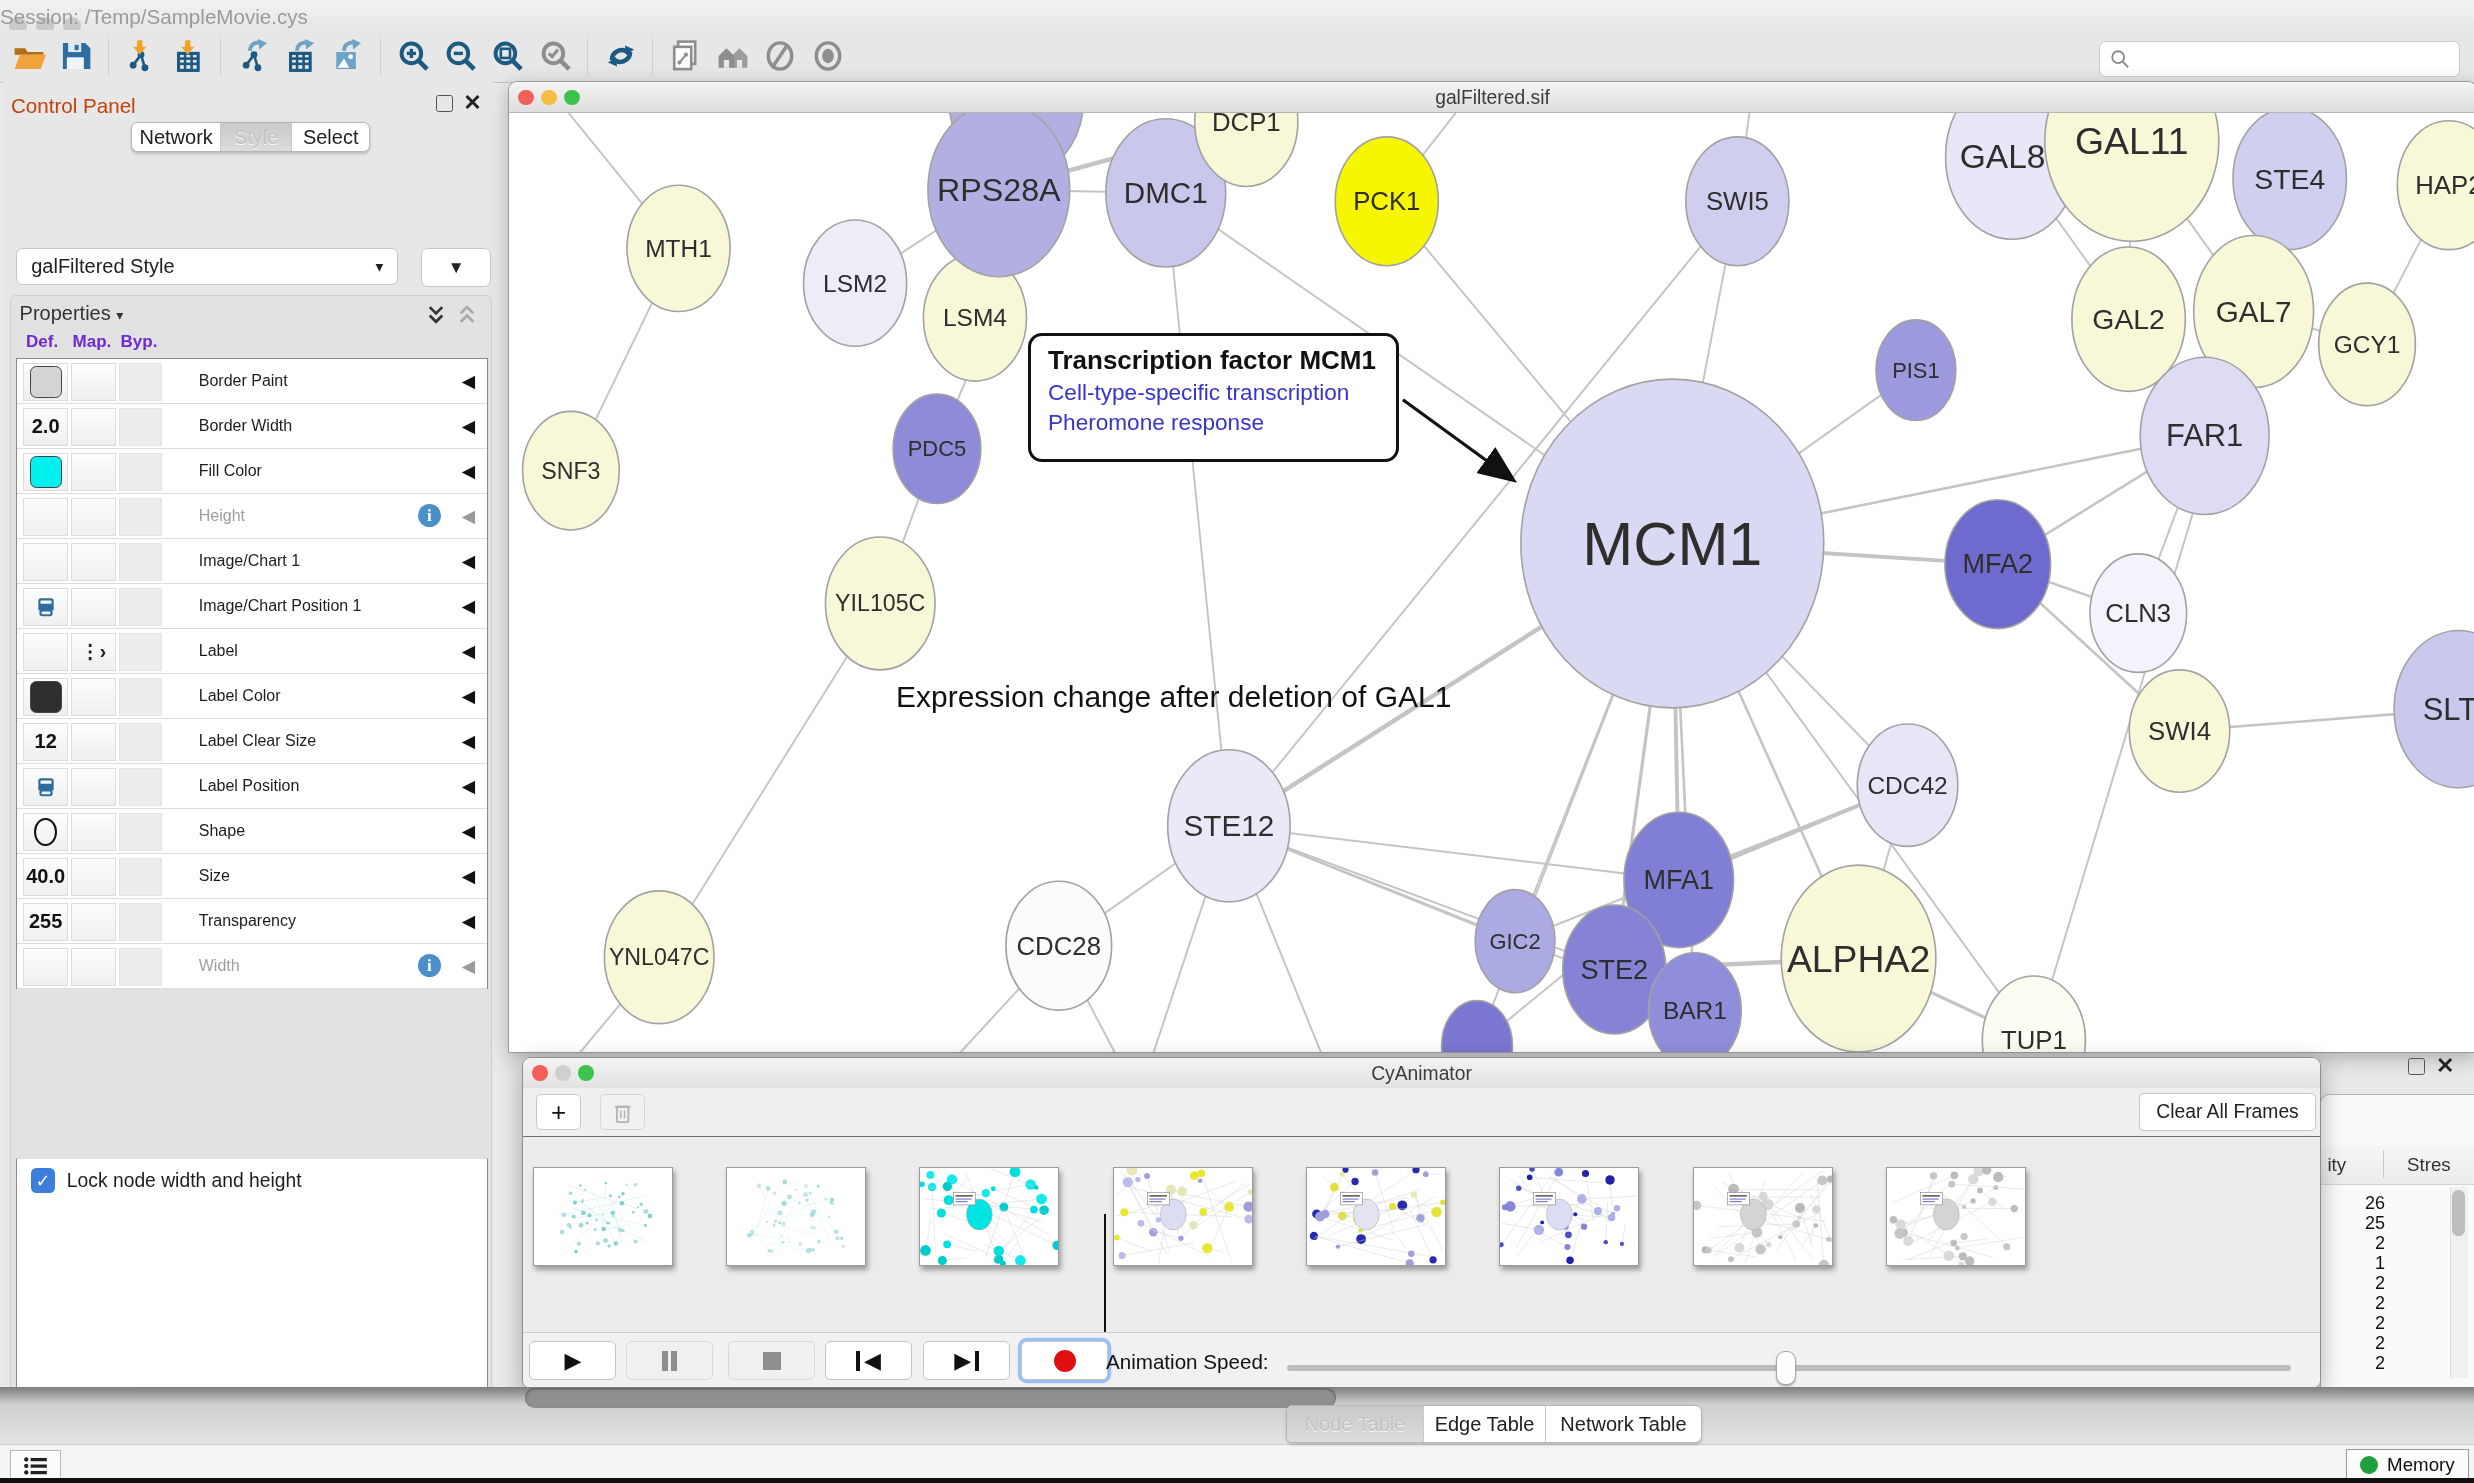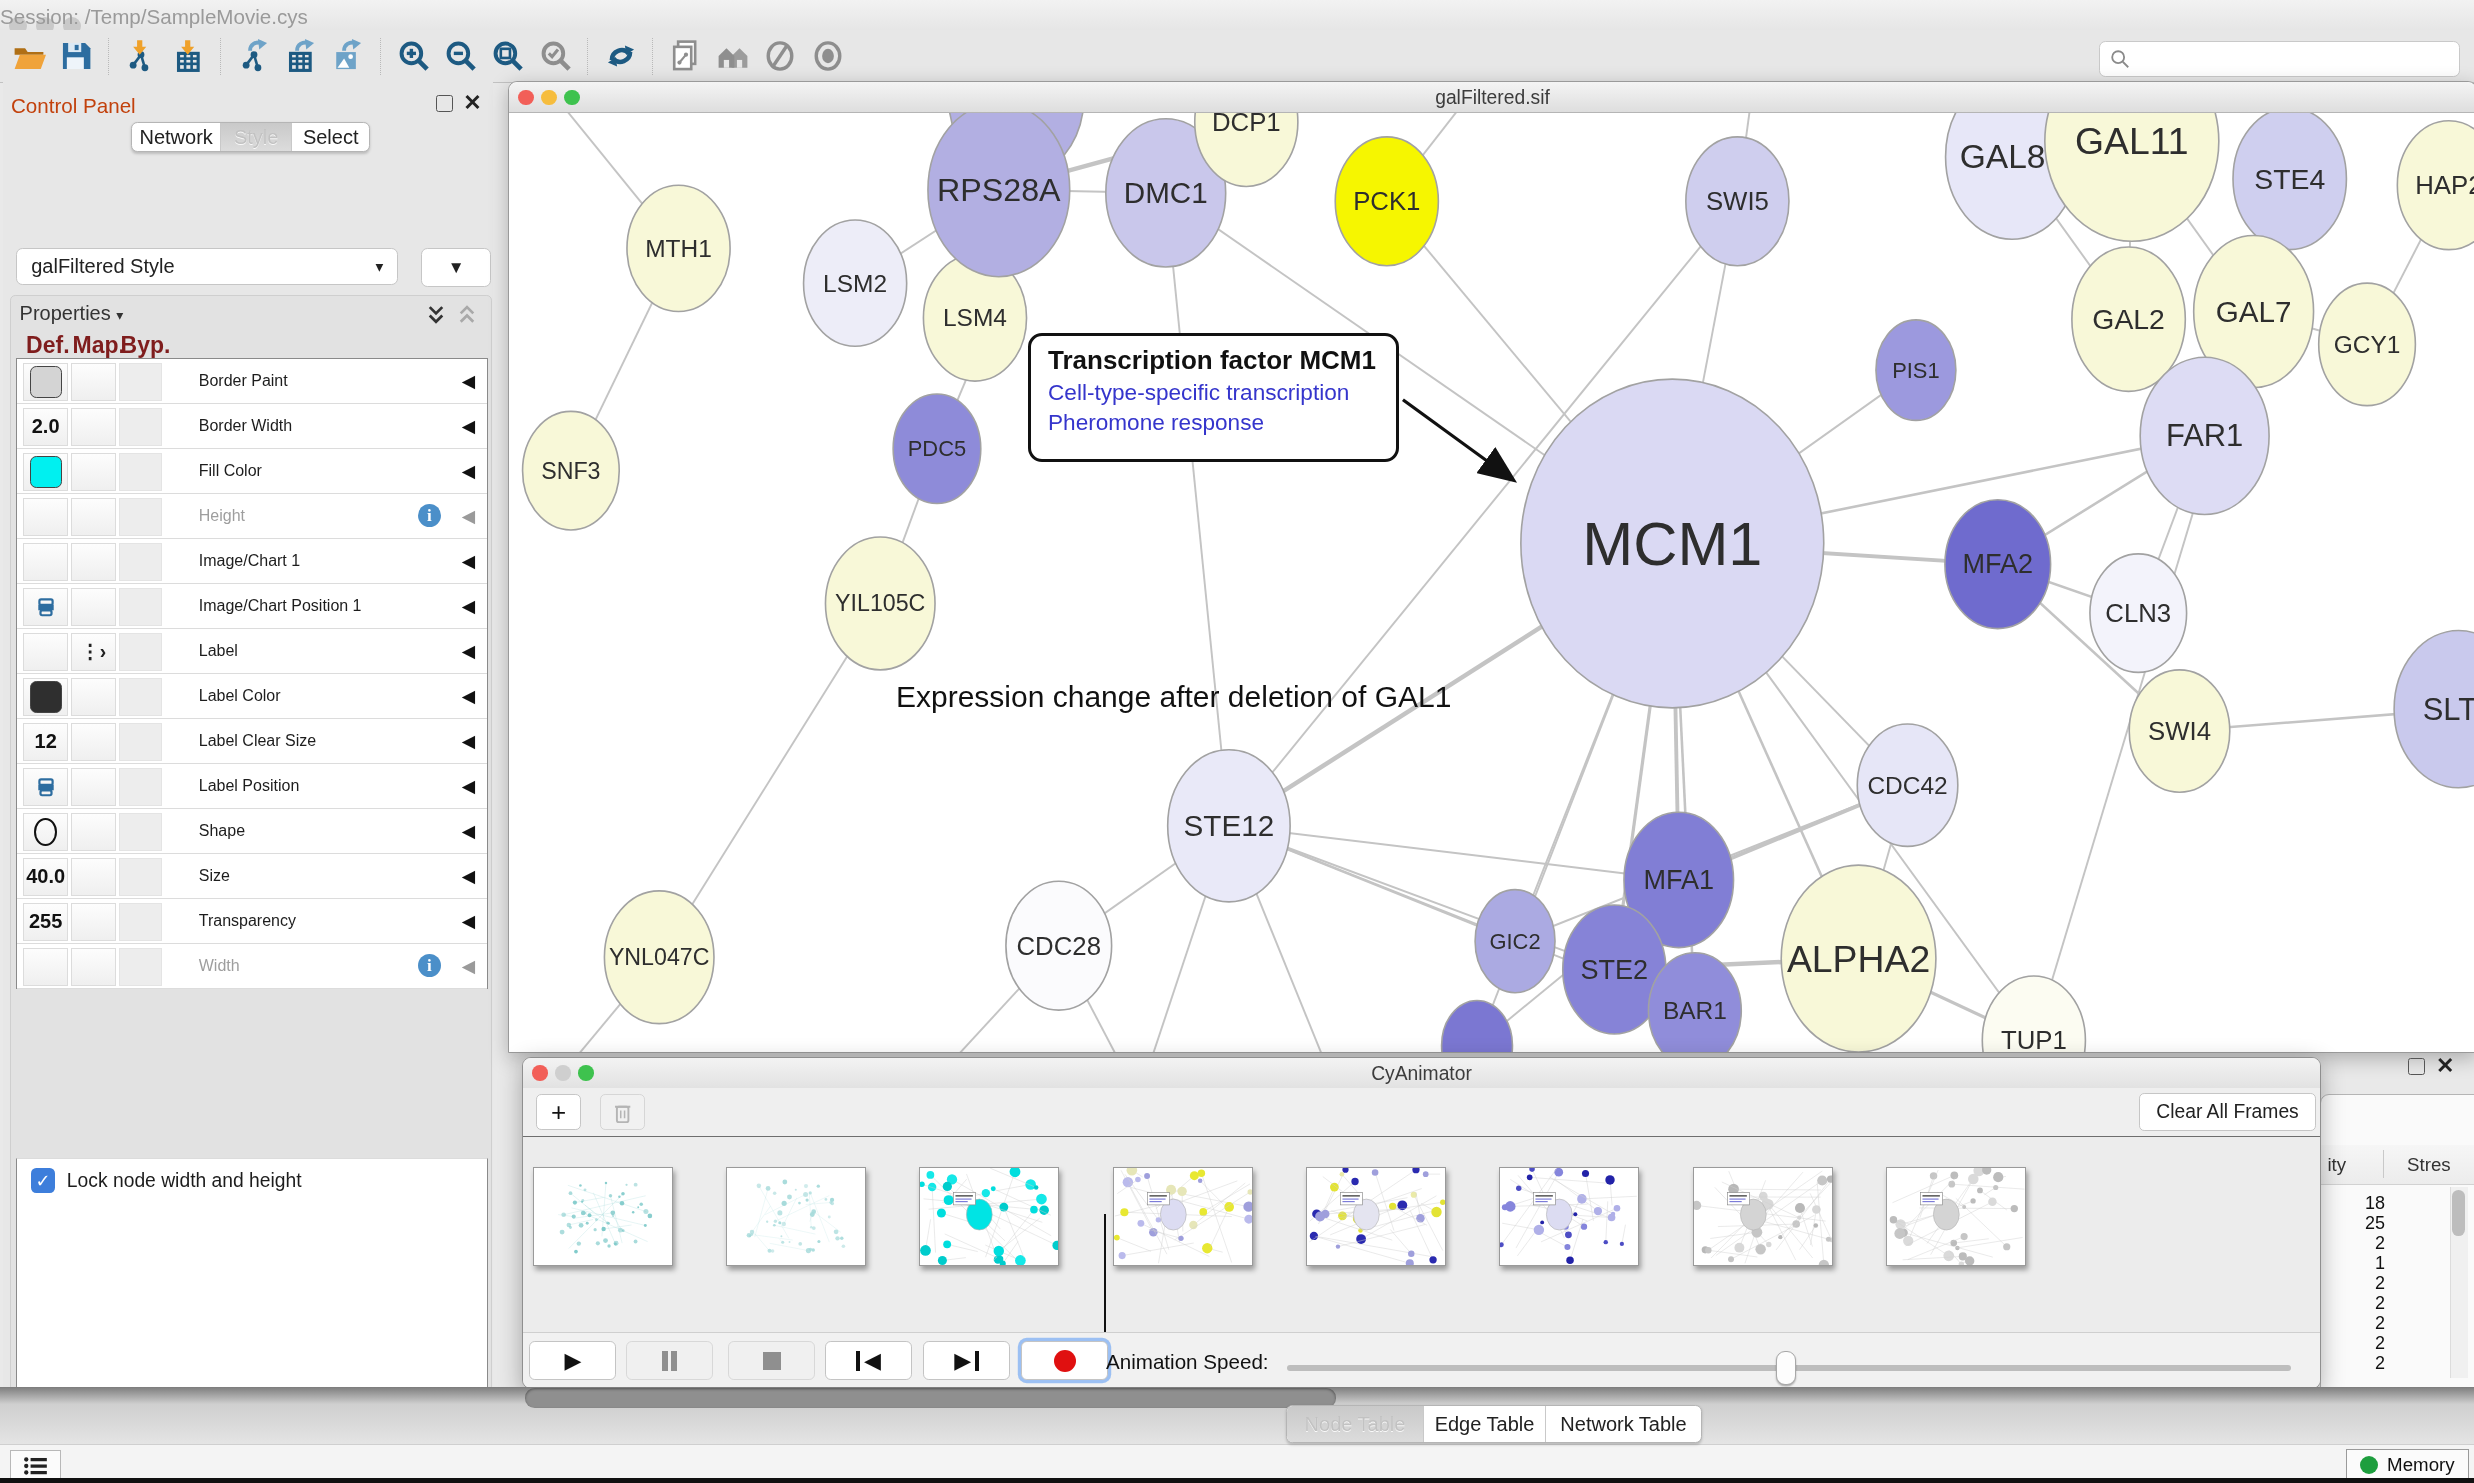--- a/index.html
+++ b/index.html
@@ -23,21 +23,21 @@
   .mini-close{font-size:22px;font-weight:bold;color:#222;line-height:17px;text-align:center;}
   .seg{position:absolute;display:flex;background:#fff;border:0.6px solid #b5b5b5;border-radius:6.4px;overflow:hidden;box-shadow:0 1.3px 2.6px rgba(0,0,0,.18);}
   .seg .s{display:flex;align-items:center;justify-content:center;font-size:20px;color:#222;border-right:0.6px solid #c9c9c9;padding:0 2.6px;box-sizing:border-box;}
   .seg .s:last-child{border-right:none;}
   .seg .s.pressed{background:linear-gradient(#c9c9c9,#dcdcdc);color:#c2c2c2;text-shadow:0 1.3px 0.6px #fafafa;}
   #style-combo{left:13px;top:166px;width:382px;height:37px;background:#fff;border:1.3px solid #c6c6c6;border-radius:6.4px;display:flex;align-items:center;justify-content:space-between;padding:0 14px;box-sizing:border-box;font-size:20px;color:#222;}
   #style-menu-btn{left:418px;top:166px;width:68px;height:37px;background:#fff;border:1.3px solid #c6c6c6;border-radius:6.4px;display:flex;align-items:center;justify-content:center;font-size:17px;color:#222;}
   #props-box{left:6.4px;top:213px;width:480px;height:1136px;background:#e2e2e2;border:0.6px solid #cfcfcf;border-radius:5.2px;}
   #props-header{left:9px;top:6.4px;font-size:20px;color:#333;}
   #props-chevrons{right:13px;top:7.7px;display:flex;gap:9px;}
-  #props-colhead{left:0;top:35px;width:100%;height:23px;font-size:23px;font-weight:bold;color:#7f1d1d;}
+  #props-colhead{left:0;top:35px;width:100%;height:23px;font-size:17px;font-weight:bold;color:#6d28d9;}
   #props-rows{left:5.2px;top:62px;width:470px;background:#fff;border:1.3px solid #8a8a8a;border-bottom:none;}
   .prop-row{position:relative;height:44px;border-bottom:0.6px solid #dcdcdc;background:#fff;}
   .pcell{position:absolute;top:3.9px;height:36px;border:0.6px solid #dcdcdc;background:linear-gradient(#fdfdfd,#efefef);display:flex;align-items:center;justify-content:center;}
   .pcell.c1{left:6.4px;width:43px;text-align:right;}
   .pcell.c2{left:54px;width:43px;}
   .pcell.c3{left:102px;width:41px;background:#ededed;border-color:#e4e4e4;}
   .swatch{width:30px;height:30px;border:1.3px solid #444;border-radius:6.4px;}
   .defval{font-size:20px;font-weight:bold;color:#111;}
   .plabel{position:absolute;left:150px;top:0;height:44px;display:flex;align-items:center;font-size:16px;color:#1d1d1d;margin-left:32px;}
   .prop-row.disabled .plabel{color:#9e9e9e;}
@@ -684,21 +684,21 @@
     </div>
   </div>
 
   <div class="abs" id="side-table">
     <div class="abs" id="side-head">
       <span class="abs" style="left:6.4px;top:9px;">ity</span>
       <span class="abs" style="left:62px;top:5.2px;width:1.3px;height:28px;background:#c9c9c9;"></span>
       <span class="abs" style="left:86px;top:9px;">Stres</span>
     </div>
     <div id="side-values">
-        <div class="side-val" style="left: 0px; top: 98px;">18</div>
+        <div class="side-val" style="left: 0px; top: 98px;">26</div>
         <div class="side-val" style="left: 0px; top: 118px;">25</div>
         <div class="side-val" style="left: 0px; top: 138px;">2</div>
         <div class="side-val" style="left: 0px; top: 158px;">1</div>
         <div class="side-val" style="left: 0px; top: 178px;">2</div>
         <div class="side-val" style="left: 0px; top: 198px;">2</div>
         <div class="side-val" style="left: 0px; top: 218px;">2</div>
         <div class="side-val" style="left: 0px; top: 238px;">2</div>
         <div class="side-val" style="left: 0px; top: 258px;">2</div>
       </div>
     <div class="abs" id="side-scroll"></div>

